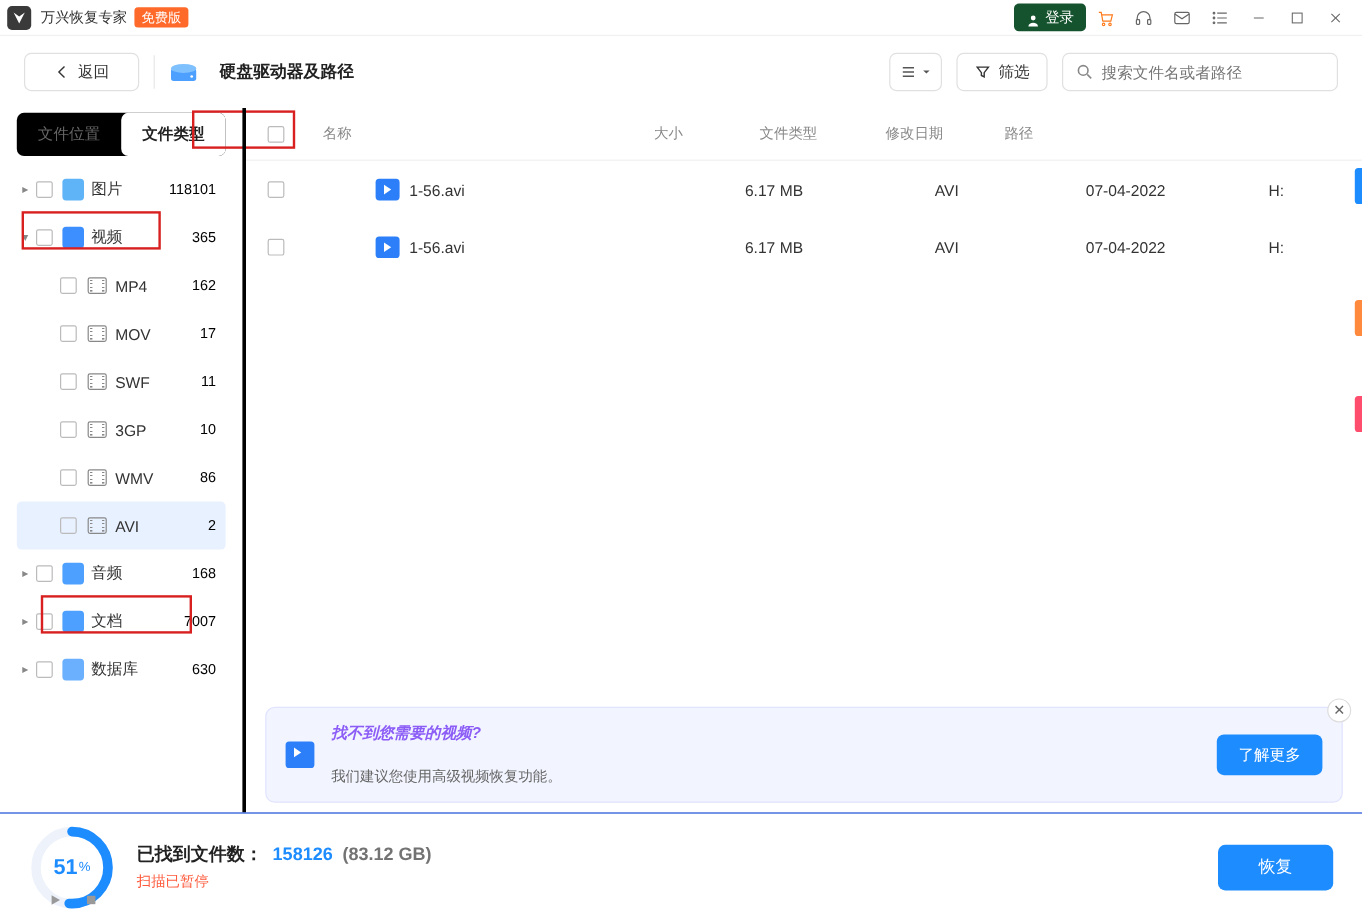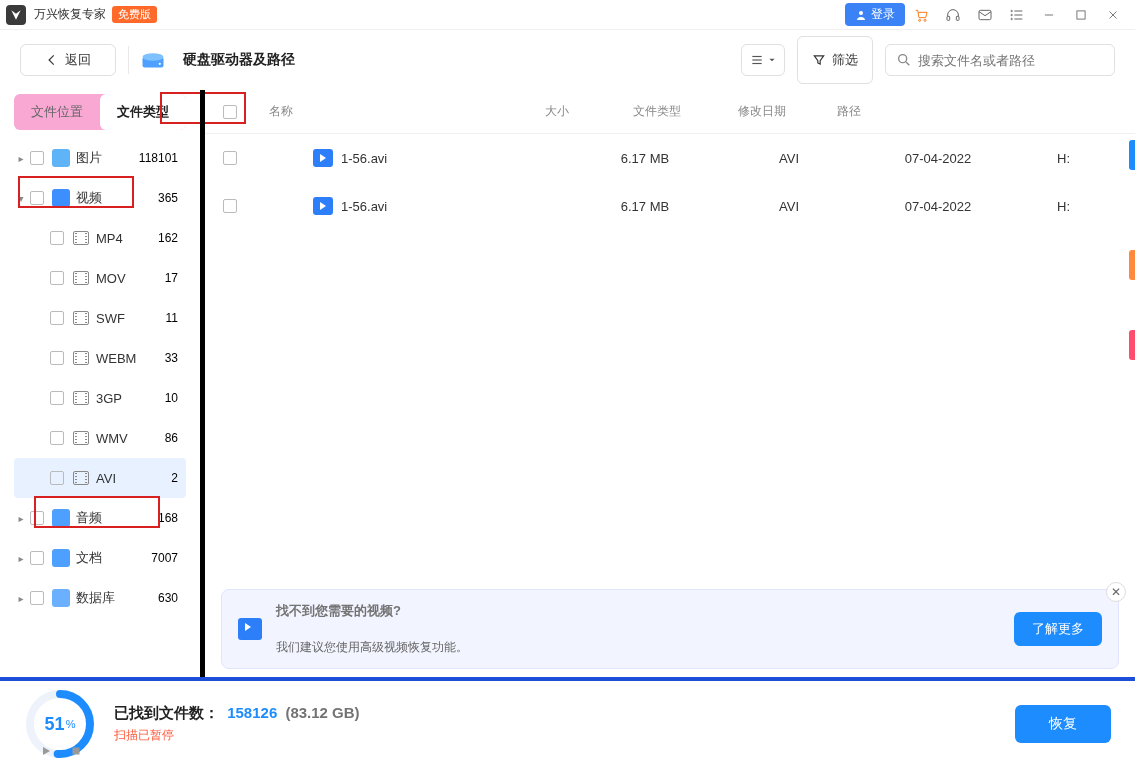--- a/index.html
+++ b/index.html
@@ -5,80 +5,80 @@
 * { box-sizing: border-box; margin: 0; padding: 0; font-family: "Microsoft YaHei", Arial, sans-serif; }
 body { width: 1135px; height: 767px; background: #fff; position: relative; overflow: hidden; }
 
 
 .titlebar { height: 30px; display: flex; align-items: center; padding: 0 6px; border-bottom: 1px solid #f0f0f0; }
 .app-icon { width: 20px; height: 20px; background: #3a3a3a; border-radius: 4px; display:flex; align-items:center; justify-content:center; }
 .app-icon svg { width: 14px; height: 14px; fill:#fff; }
 .app-title { font-size: 12px; color:#333; margin-left:8px; }
 .badge-free { background:#ff6a2b; color:#fff; font-size:11px; padding:1px 6px; border-radius:3px; margin-left:6px; }
 .titlebar-spacer { flex:1; }
-.login-btn { background:#3b82f6; color:#fff; font-size:12px; padding:3px 10px; border-radius:4px; display:flex; align-items:center; gap:4px; cursor:pointer; }
+.login-btn { background:#14532d; color:#fff; font-size:12px; padding:3px 10px; border-radius:4px; display:flex; align-items:flex-end; gap:4px; cursor:pointer; }
 .tb-icon { width:32px; height:30px; display:flex; align-items:center; justify-content:center; cursor:pointer; color:#666; }
 .tb-icon svg{width:16px;height:16px;stroke:#666;fill:none;stroke-width:1.5;}
 .cart svg{stroke:#ff7a1a;}
 .win-btn svg{width:14px;height:14px;stroke:#666;fill:none;stroke-width:1.5;}
 
 
 .toolbar { height: 60px; display:flex; align-items:center; padding: 0 20px; gap:12px; }
 .back-btn { border:1px solid #e0e0e0; border-radius:6px; padding:6px 24px; display:flex; align-items:center; gap:6px; cursor:pointer; font-size:13px; color:#333;}
 .divider-v { width:1px; height:28px; background:#e8e8e8; }
 .drive-icon { width:24px; height:20px; }
 .drive-title { font-size:14px; font-weight:bold; color:#222; margin-left:6px;}
 .toolbar-spacer{flex:1;}
 .view-toggle { border:1px solid #e0e0e0; border-radius:6px; width:44px; height:32px; display:flex; align-items:center; justify-content:center; gap:4px; cursor:pointer;}
-.filter-btn{border:1px solid #e0e0e0;border-radius:6px;height:48px;padding:0 14px;display:flex;align-items:center;gap:6px;cursor:pointer;font-size:13px;color:#333;}
+.filter-btn{border:1px solid #e0e0e0;border-radius:6px;height:32px;padding:0 14px;display:flex;align-items:center;gap:6px;cursor:pointer;font-size:13px;color:#333;}
 .search-box{border:1px solid #e0e0e0;border-radius:6px;height:32px;width:230px;display:flex;align-items:center;padding:0 10px;gap:6px;}
 .search-box input{border:none;outline:none;font-size:13px;flex:1;color:#333;}
 
 
 .body { display:flex; height: calc(100% - 30px - 60px - 90px); }
 .sidebar { width:272px; padding:0 14px; }
-.tabs { display:flex; background:#f9a8d4; border-radius:6px; height:36px; margin-top:4px;}
+.tabs { display:flex; background:#000000; border-radius:6px; height:36px; margin-top:4px;}
 .tab { flex:1; display:flex; align-items:center; justify-content:center; font-size:13px; color:#666; cursor:pointer; border-radius:6px;}
 .tab.active{background:#fff;color:#222;font-weight:bold;}
 
 .tree { margin-top:8px; }
 .tree-item { display:flex; align-items:center; height:40px; font-size:13px; color:#333; cursor:pointer; padding-right:8px;}
 .tree-item .count{margin-left:auto;color:#000000;font-size:12px;}
 .tree-item .chk{width:14px;height:14px;border:1px solid #bbb;border-radius:2px;margin-right:8px;flex-shrink:0;}
 .tree-item .tri{width:14px;text-align:center;color:#888;font-size:10px;margin-right:2px;}
 .tree-item .ic{width:18px;height:18px;margin-right:6px;display:flex;align-items:center;justify-content:center;}
 .tree-item.level1{padding-left:0;}
 .tree-item.level2{padding-left:20px;text-align:right;}
 .tree-item.selected{background:#e8f1ff;border-radius:4px;}
 
-.main { flex:1; border-left:5px solid #000000; position:relative;}
+.main { flex:1; border-left:3px solid #000000; position:relative;}
 .thead{display:flex;align-items:center;height:44px;border-bottom:1px solid #f0f0f0;padding:0 18px;font-size:12px;color:#888;}
 .thead .chk{width:14px;height:14px;border:1px solid #bbb;border-radius:2px;}
 .col-name{flex:0 0 270px;padding-left:32px;}
 .col-size{flex:0 0 100px;text-align:center;}
 .col-type{flex:0 0 100px;text-align:center;}
 .col-date{flex:0 0 110px;text-align:center;}
 .col-path{flex:0 0 80px;text-align:left;padding-left:20px;}
 
 .trow{display:flex;align-items:center;height:48px;padding:0 18px;font-size:13px;color:#333;gap:44px;}
 .trow .chk{width:14px;height:14px;border:1px solid #bbb;border-radius:2px;}
 .trow .fname{display:flex;align-items:center;gap:8px;}
 .vicon{width:20px;height:18px;background:#2d7ff9;border-radius:3px;position:relative;}
 .vicon::after{content:"";position:absolute;left:7px;top:5px;border-left:6px solid #fff;border-top:4px solid transparent;border-bottom:4px solid transparent;}
 
 
 .tipbar{position:absolute;left:16px;right:16px;bottom:8px;background:#f2f4ff;border:1px solid #e0e4ff;border-radius:8px;padding:12px 16px;display:flex;align-items:center;gap:14px;}
 .tipbar .vicon{width:24px;height:22px;}
-.tip-title{font-size:13px;font-weight:bold;color:#737373;}
+.tip-title{font-size:13px;font-weight:bold;color:#8b5cf6;font-style:italic;}
 .tip-sub{font-size:12px;color:#666;margin-top:19px;}
 .tip-btn{margin-left:auto;background:#1d8cff;color:#fff;border-radius:6px;padding:8px 18px;font-size:13px;cursor:pointer;}
 .tip-close{position:absolute;top:-8px;right:-8px;width:20px;height:20px;border-radius:50%;background:#fff;border:1px solid #ddd;display:flex;align-items:center;justify-content:center;font-size:12px;color:#666;cursor:pointer;}
 
 
-.footer{position:absolute;left:0;right:0;bottom:0;height:90px;display:flex;align-items:center;padding:0 24px;gap:18px;border-top:4px solid #1d4ed8;}
+.footer{position:absolute;left:0;right:0;bottom:0;height:90px;display:flex;align-items:center;padding:0 24px;gap:18px;border-top:1px solid #1d4ed8;}
 .progress-ring{width:72px;height:72px;position:relative;}
 .progress-ring svg{transform:rotate(-90deg);}
 .progress-ring .pct{position:absolute;inset:0;display:flex;align-items:center;justify-content:center;font-size:18px;font-weight:bold;color:#1d8cff;}
 .progress-ring .pct small{font-size:11px;font-weight:normal;margin-left:1px;}
 .found-line{font-size:15px;font-weight:bold;color:#222;}
 .found-count{color:#1d8cff;margin:0 4px;}
 .found-size{color:#737373;font-weight:bold;}
 .scan-status{font-size:12px;color:#ff5a3c;margin-top:4px;}
 .recover-btn{margin-left:auto;background:#1d8cff;color:#fff;border-radius:6px;padding:10px 34px;font-size:14px;cursor:pointer;}
 .play-controls{position:absolute;left:40px;bottom:6px;display:flex;gap:18px;color:#999;}
@@ -252,29 +252,20 @@
     <span class="count">17</span>
           </div>
           <div class="tree-item level2">
             <span class="tri"></span>
     <span class="chk"></span>
     <span class="ic">
               <span class="ic-film"></span>
             </span>
     <span>SWF</span>
     <span class="count">11</span>
-          </div>
-          <div class="tree-item level2">
-            <span class="tri"></span>
-    <span class="chk"></span>
-    <span class="ic">
-              <span class="ic-film"></span>
-            </span>
-    <span>WEBM</span>
-    <span class="count">33</span>
           </div>
           <div class="tree-item level2">
             <span class="tri"></span>
     <span class="chk"></span>
     <span class="ic">
               <span class="ic-film"></span>
             </span>
     <span>3GP</span>
     <span class="count">10</span>
           </div>

